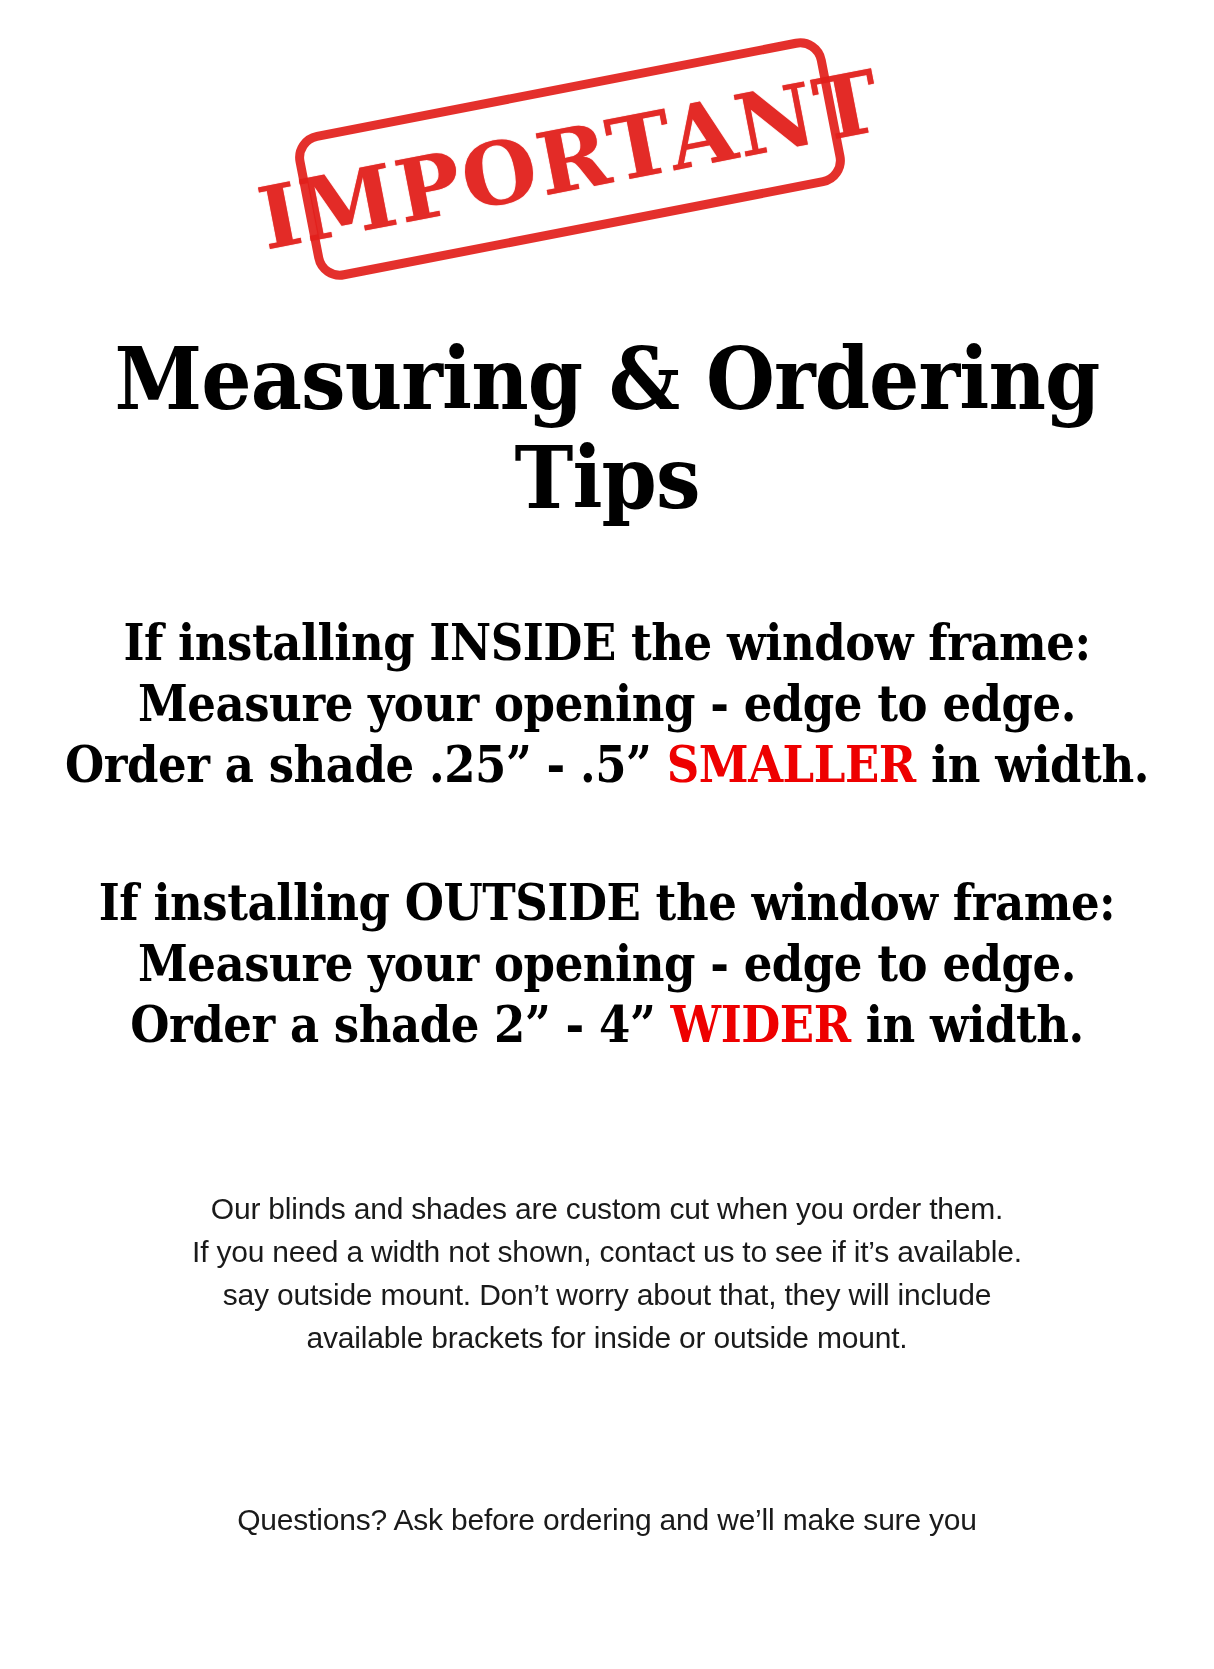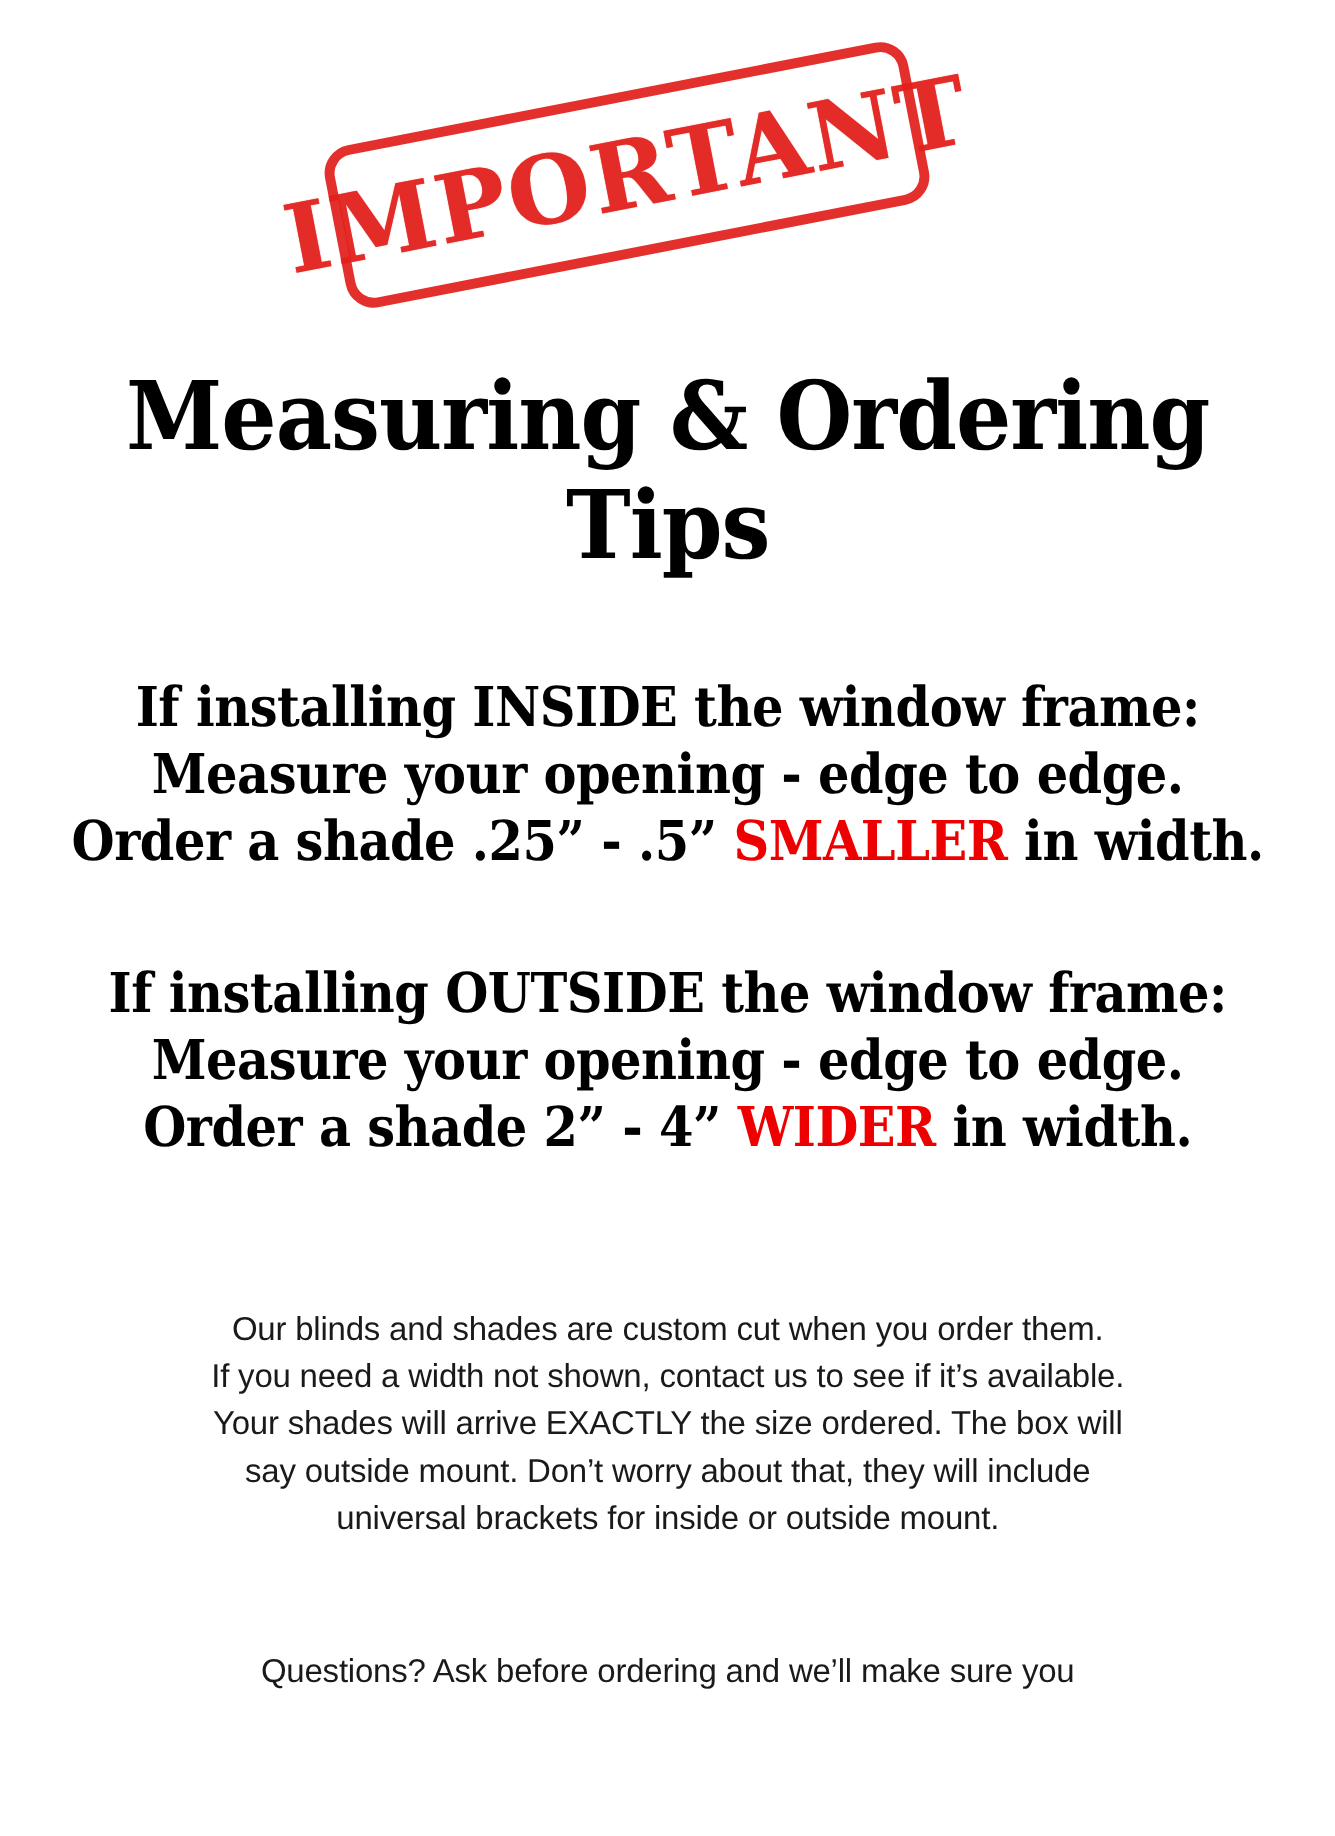--- a/index.html
+++ b/index.html
@@ -140,22 +140,21 @@
 
   <div class="block block-outside">
     <span class="line">If installing OUTSIDE the window frame:</span>
     <span class="line">Measure your opening - edge to edge.</span>
     <span class="line"><span>Order a shade 2” - 4” </span><span class="hl">WIDER</span><span> in width.</span></span>
   </div>
 
   <div class="fineprint fp-1">
     <span class="line">Our blinds and shades are custom cut when you order them.</span>
     <span class="line">If you need a width not shown, contact us to see if it’s available.</span>
-    <span class="line">Your shades will arrive EXACTLY the size ordered.  The box will</span>
     <span class="line">say outside mount. Don’t worry about that, they will include</span>
-    <span class="line">universal brackets for inside or outside mount.</span>
+    <span class="line">available brackets for inside or outside mount.</span>
   </div>
 
   <div class="fineprint fp-2">
     <span class="line">Questions? Ask before ordering and we’ll make sure you</span>
   </div>
 
 </div>
 
 </body></html>

